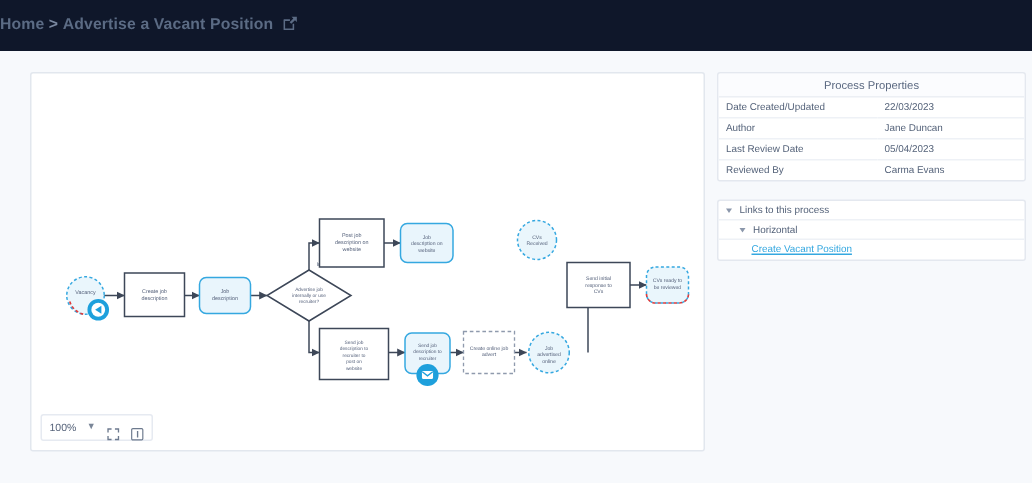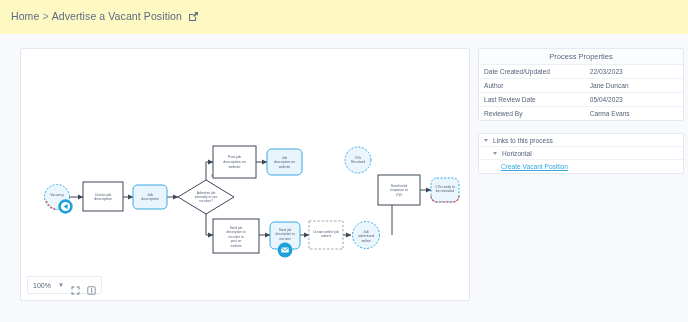--- a/index.html
+++ b/index.html
@@ -7,22 +7,23 @@
     width:688px;height:322px;overflow:hidden;
     background:#ffffff;
     font-family:"Liberation Sans", sans-serif;
     color:#45546b;
   }
   .app{position:relative;width:688px;height:322px;background:#ffffff;}
 
   
   .breadcrumb-bar{
     position:absolute;left:0;top:0;width:688px;height:34px;
-    background:#fef9c3;display:flex;align-items:center;padding-left:11px;
+    background:#0f172a;display:flex;align-items:center;
     box-sizing:border-box;
+    font-weight:bold;
   }
   .breadcrumb{font-size:10.5px;color:#5b6b84;letter-spacing:.1px;white-space:nowrap;}
   .breadcrumb .sep{margin:0 3px;color:#7a88a0;}
   .share-icon{display:inline-block;margin-left:6px;vertical-align:-2px;}
 
   
   .page-body{
     position:absolute;left:0;top:34px;width:688px;height:288px;
     background:#f7f9fc;
   }

